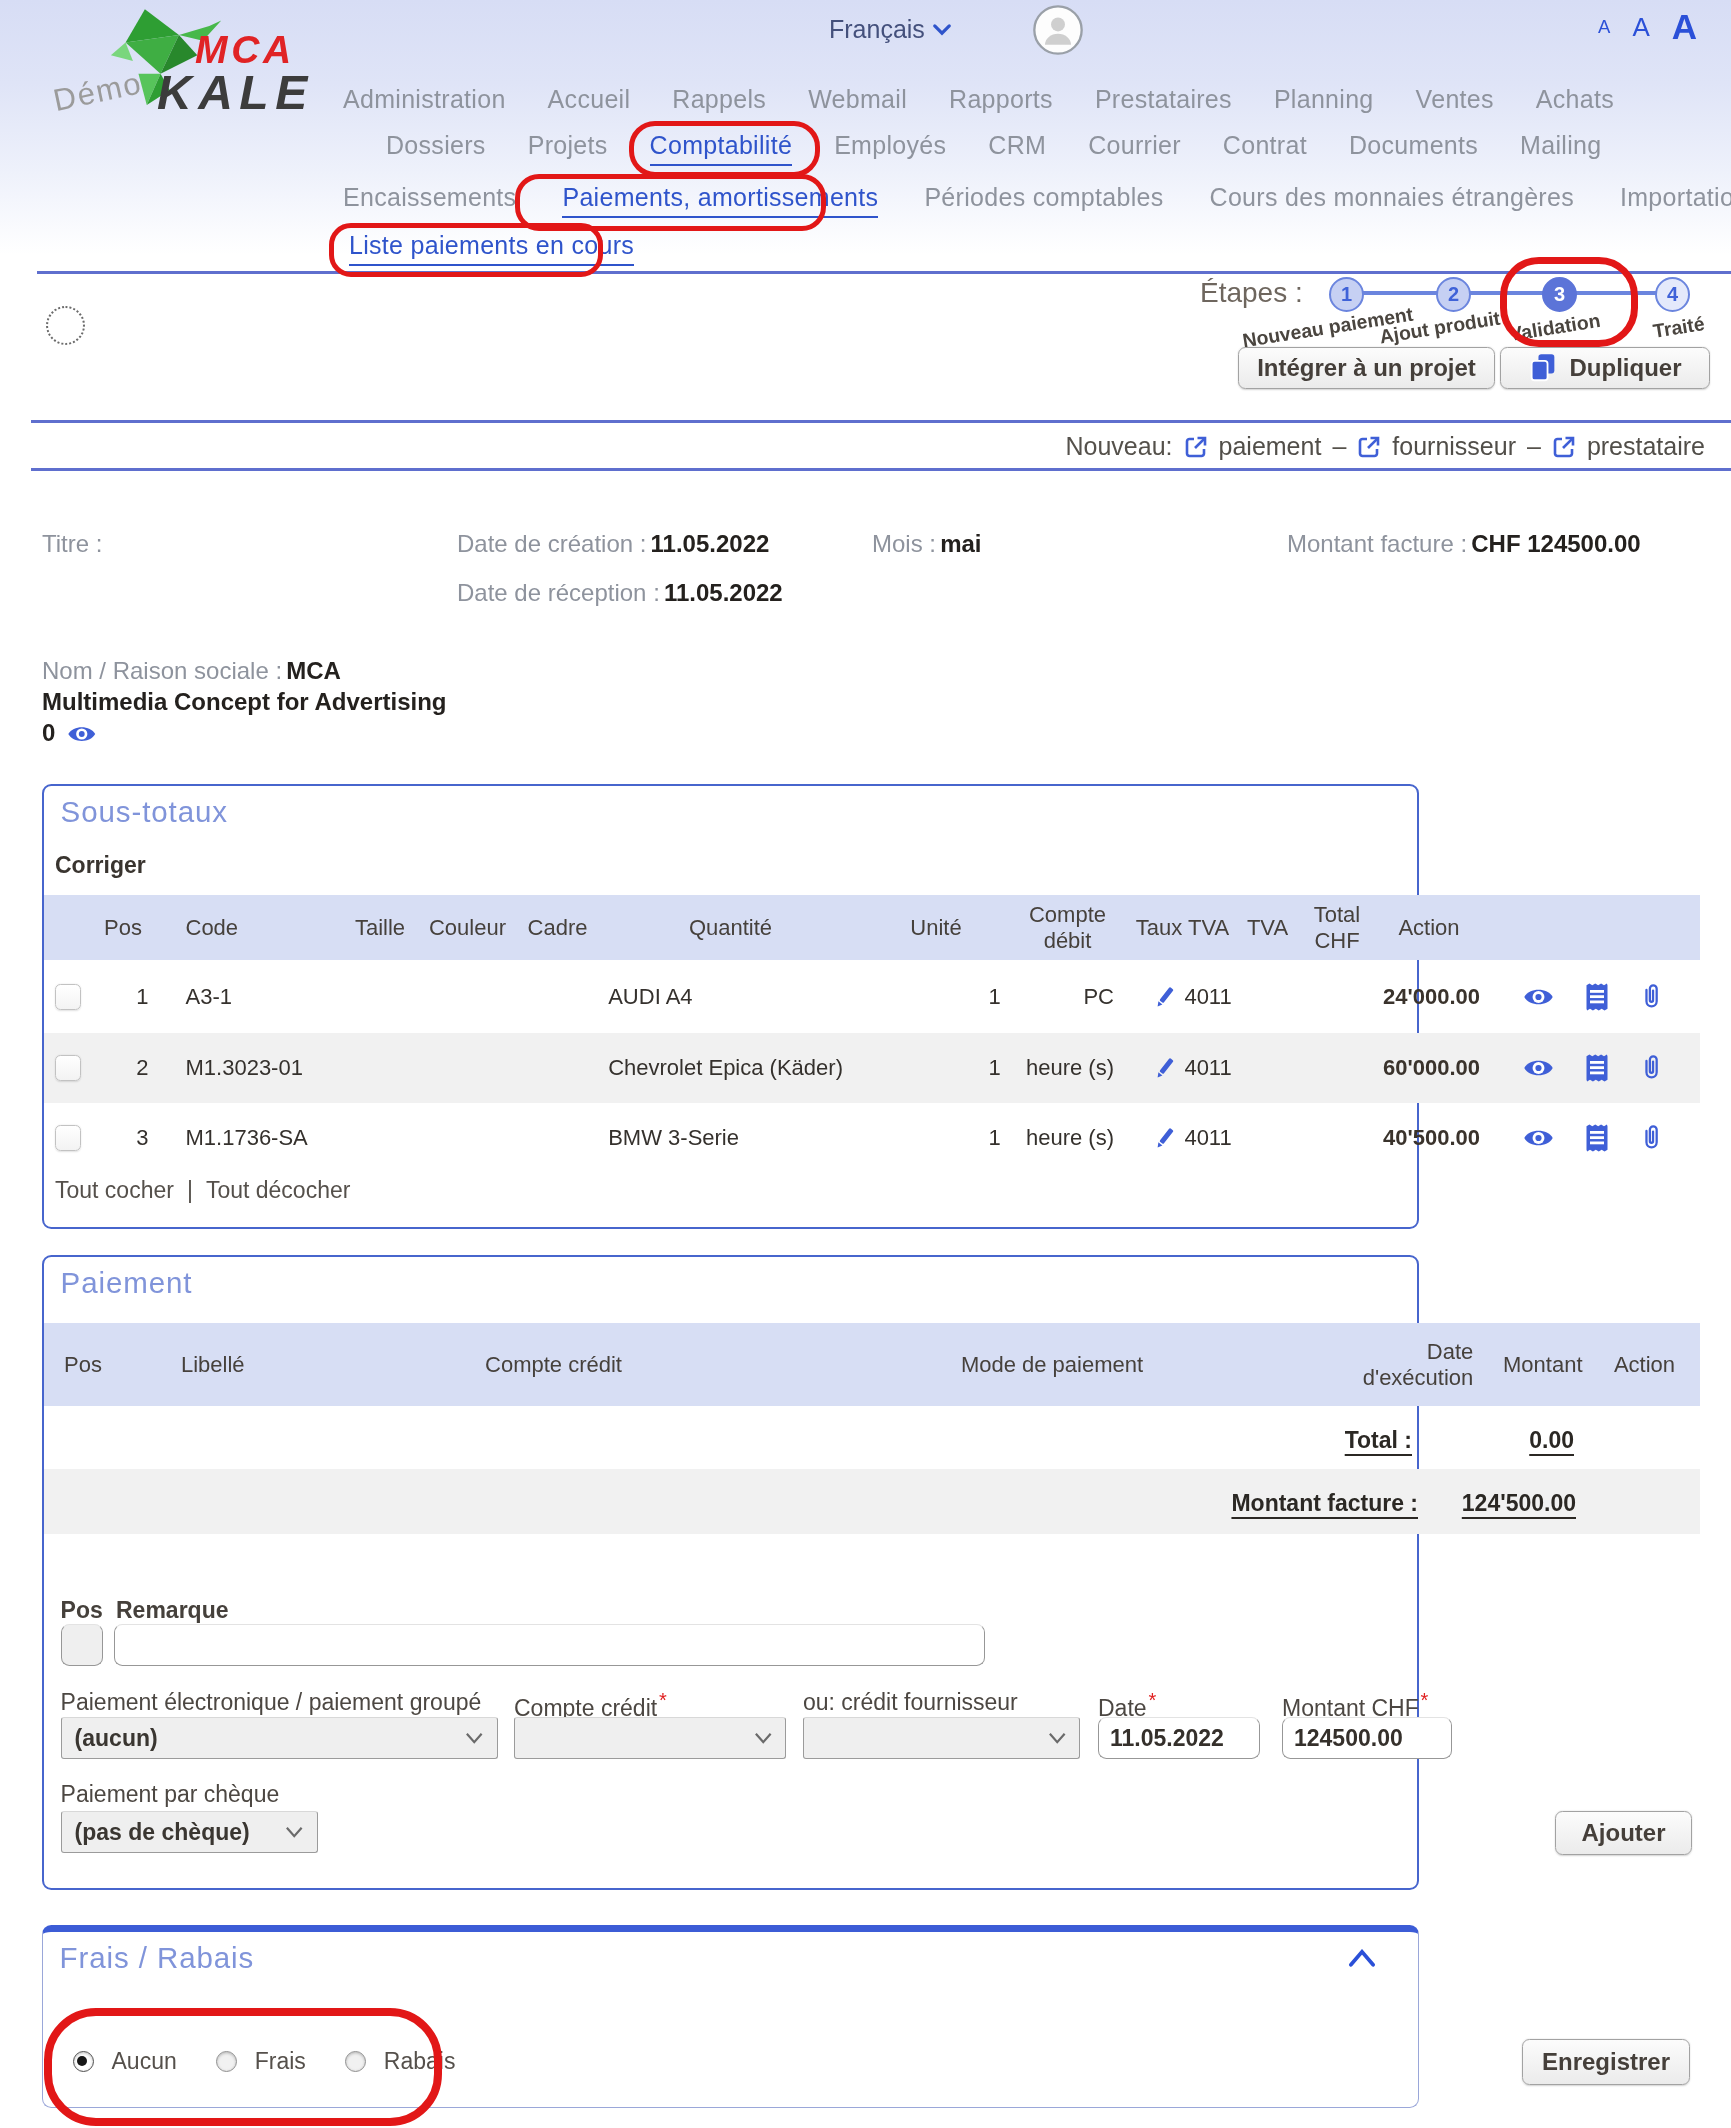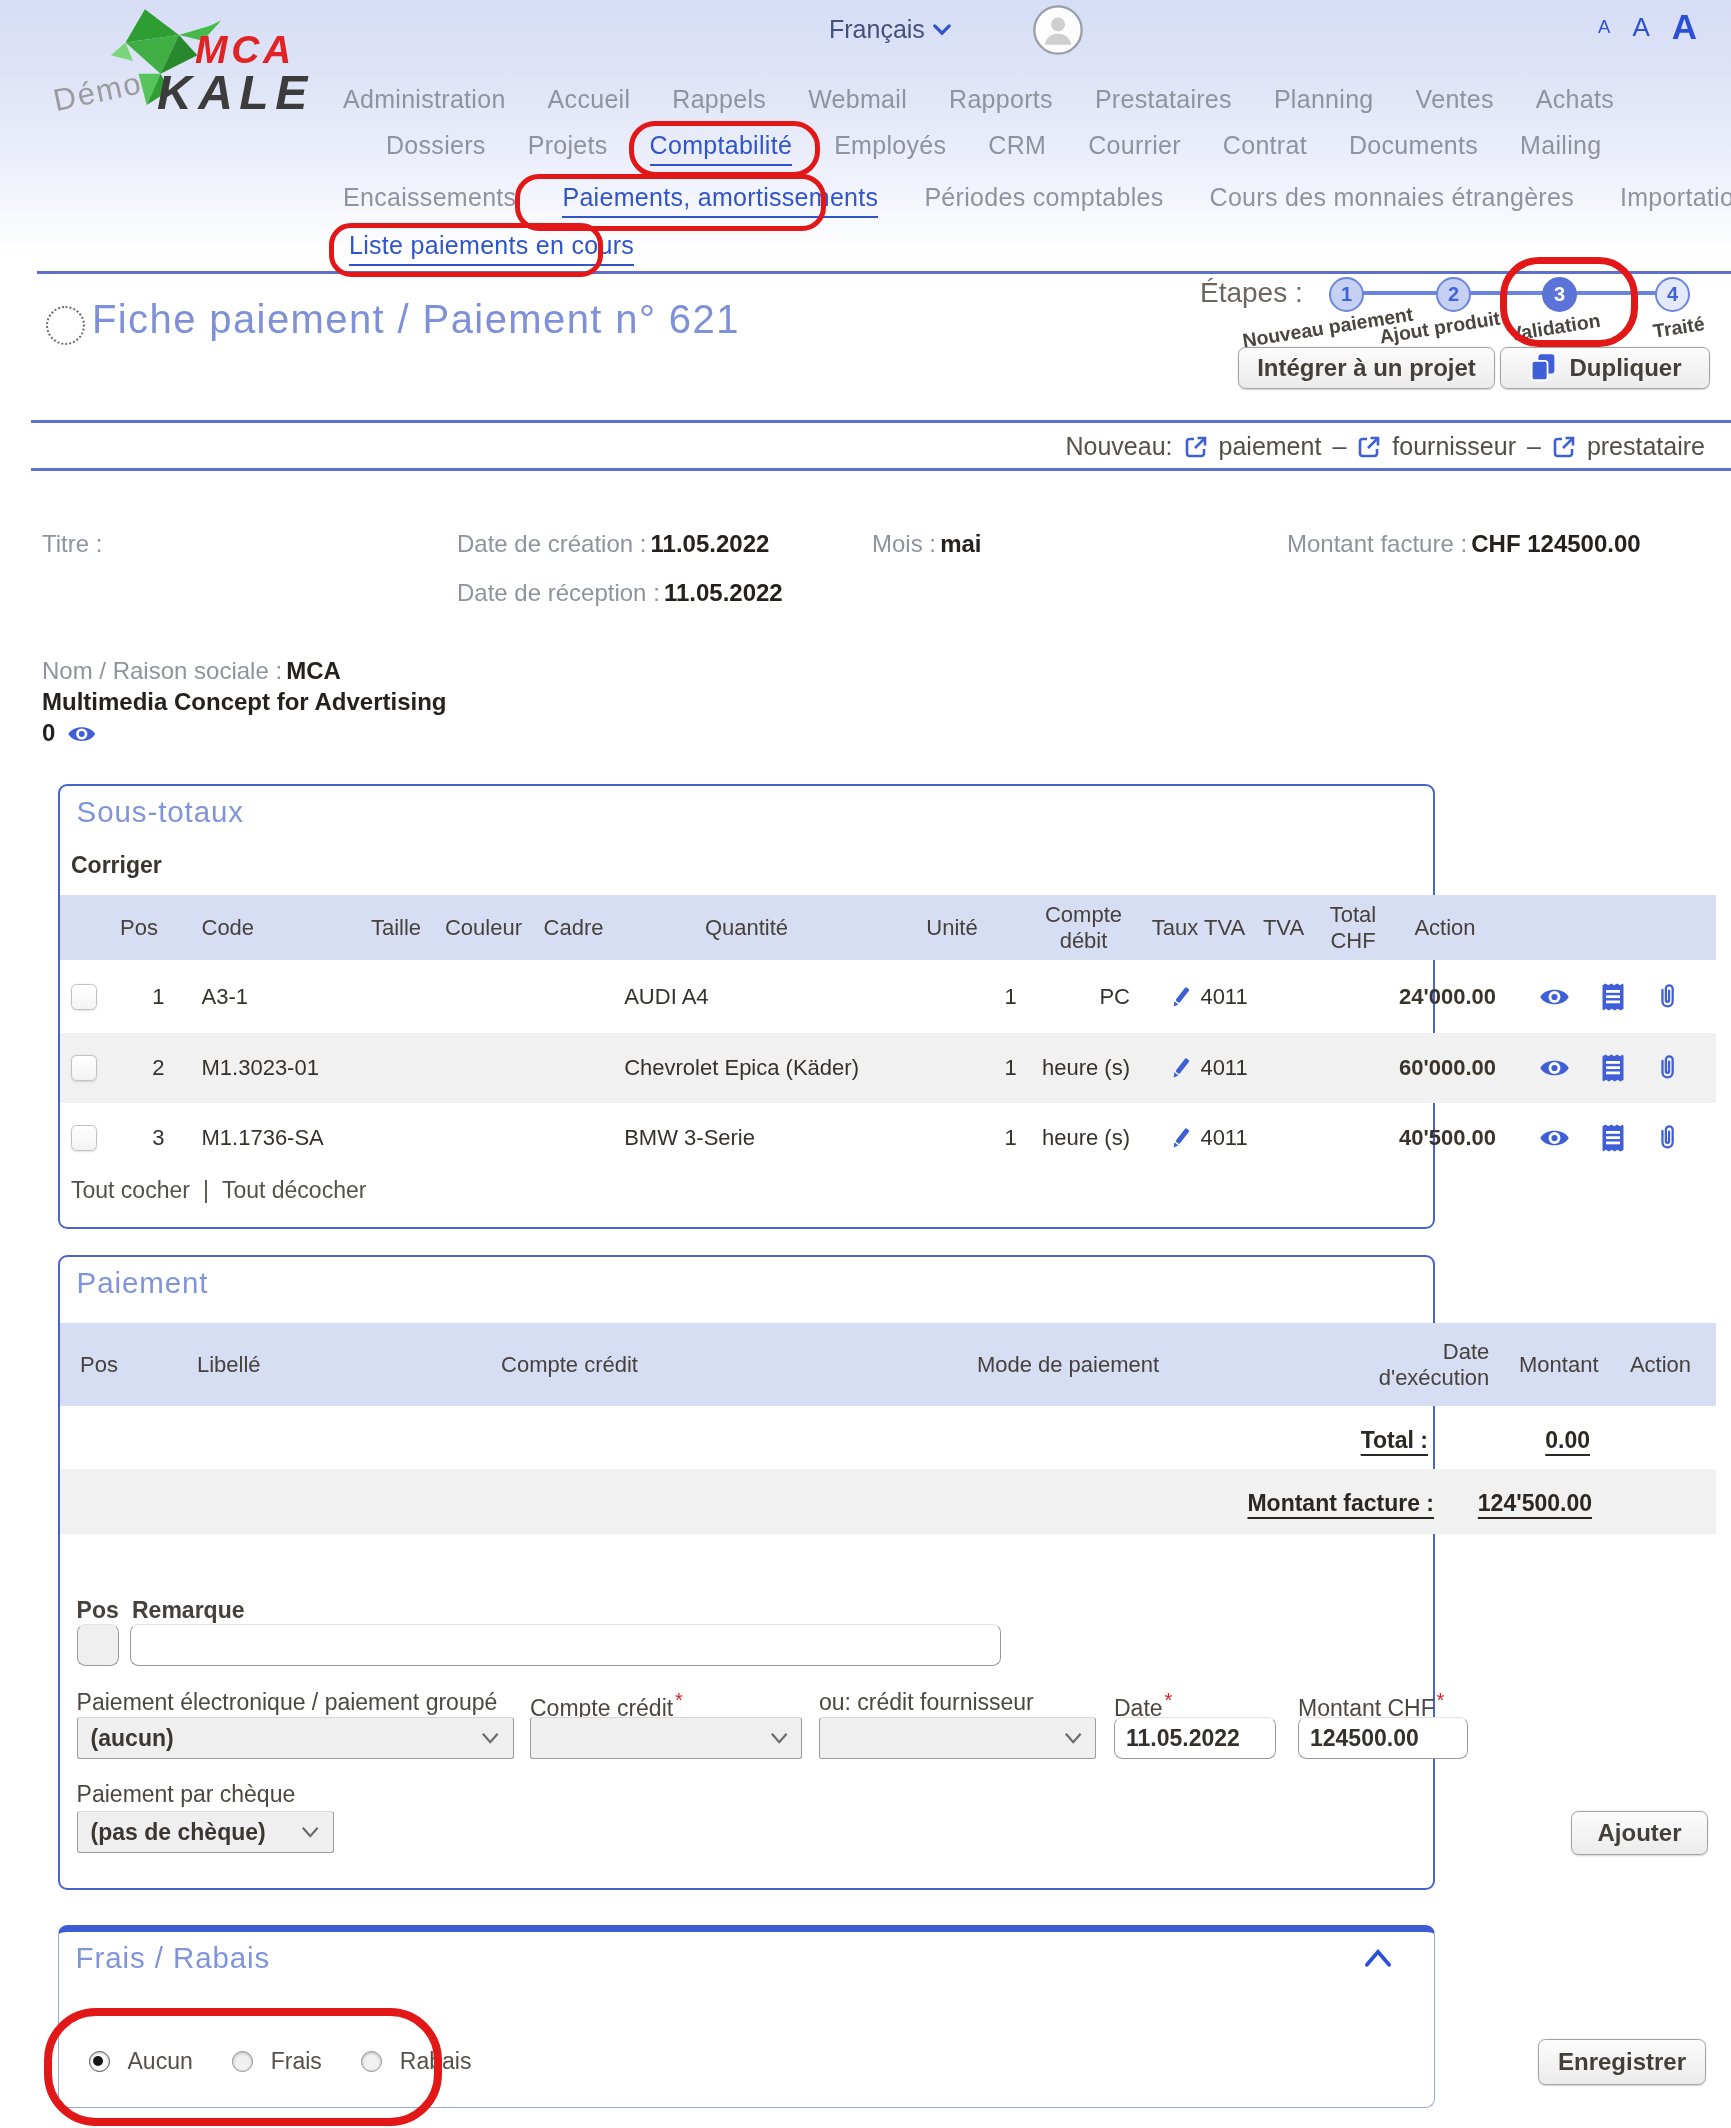--- a/index.html
+++ b/index.html
@@ -49,21 +49,21 @@
   
   #quicklinks{position:absolute;right:26px;top:426px;height:41px;display:flex;align-items:center;gap:11px;
               font-size:25px;color:#55514b;}
   #quicklinks .lnk{color:#514e49;}
   
   .info-label{color:#8e939d;font-size:24px;}
   .info-val{color:#24211e;font-weight:bold;font-size:24px;}
   .info-item{position:absolute;line-height:1.3;}
   
   .panel{position:absolute;left:42px;width:1377px;border:2.8px solid #4765cd;border-radius:9.2px;
-         background:#fff;box-sizing:border-box;margin-left:16px;}
+         background:#fff;box-sizing:border-box;}
   .panel-title{position:absolute;left:16.6px;top:9.2px;font-size:29.5px;color:#8094da;letter-spacing:0.9px;}
   
   .st-grid{position:absolute;left:0;top:0;width:1656px;display:grid;
            grid-template-columns:46px 66px 185px 78px 97px 83px 263px 148px 115px 115px 55px 60px 148px 196px;}
   .hcell{display:flex;align-items:center;justify-content:center;text-align:center;
          color:#46413c;font-size:22px;line-height:1.15;}
   .dcell{display:flex;align-items:center;font-size:22px;color:#35312d;}
   .al{justify-content:flex-start;} .ar{justify-content:flex-end;} 
   .checkbox{width:24px;height:24px;border:1.8px solid #c2c2c2;border-radius:5.5px;
             background:linear-gradient(#fff,#f3f3f3);box-shadow:0 0.9px 1.8px rgba(0,0,0,.12);margin-left:11px;}
@@ -171,21 +171,20 @@
     </nav>
 
     <nav id="nav4" class="nav-row">
       <span class="nav-item active">Liste paiements en cours</span>
     </nav>
   </div>
 
   <div class="blueline" style="left:37px;right:0;top:271px;"></div>
 
   <div id="title-circle"></div>
-  <div id="page-title">Fiche paiement / Paiement n° 621</div>
 
   <div id="steps-label">Étapes :</div>
   <div class="step-track"></div>
   <div class="step-circle" style="left:1329px;">1</div>
   <div class="step-circle" style="left:1436px;">2</div>
   <div class="step-circle active" style="left:1542px;">3</div>
   <div class="step-circle last" style="left:1655px;">4</div>
   <div class="step-label" style="left:1345px;">Nouveau paiement</div>
   <div class="step-label" style="left:1452px;">Ajout produit</div>
   <div class="step-label" style="left:1564px;">Validation</div>

